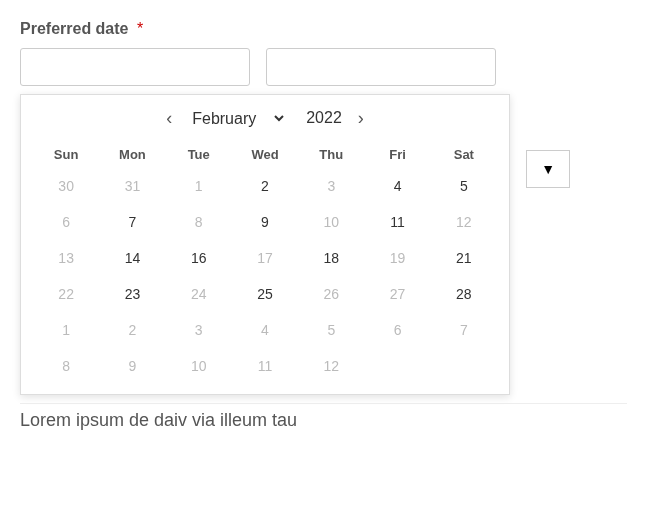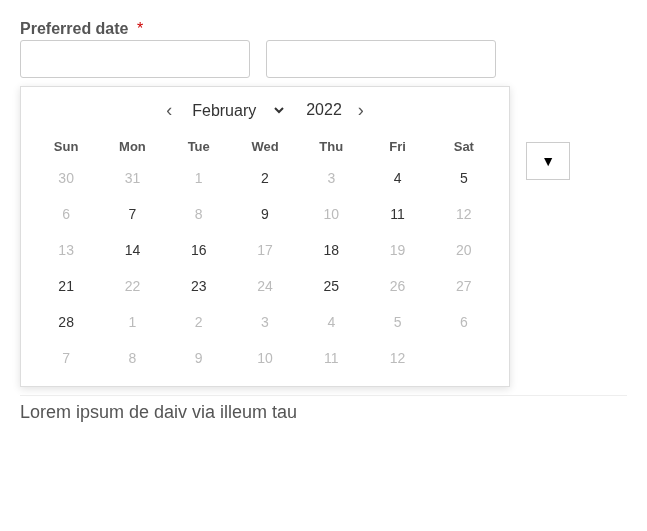--- a/index.html
+++ b/index.html
@@ -4,21 +4,21 @@
   <style>
     * { box-sizing: border-box; margin: 0; padding: 0; }
     body {
       font-family: Arial, sans-serif;
       background: #fff;
       padding: 20px;
       color: #333;
     }
 
     .label-row {
-      margin-bottom: 2px;
+      margin-bottom: 10px;
     }
 
     .field-label {
       font-size: 16px;
       font-weight: bold;
       color: #555;
     }
 
     .required-star {
       color: #c00;
@@ -208,21 +208,20 @@
           <div class="cal-day">9</div>
           <div class="cal-day other-month">10</div>
           <div class="cal-day">11</div>
           <div class="cal-day other-month">12</div>
           <div class="cal-day other-month">13</div>
           <div class="cal-day">14</div>
           <div class="cal-day">16</div>
           <div class="cal-day other-month">17</div>
           <div class="cal-day">18</div>
           <div class="cal-day other-month">19</div>
-          <div class="cal-day other-month">20</div>
           <div class="cal-day">21</div>
           <div class="cal-day other-month">22</div>
           <div class="cal-day">23</div>
           <div class="cal-day other-month">24</div>
           <div class="cal-day">25</div>
           <div class="cal-day other-month">26</div>
           <div class="cal-day other-month">27</div>
           <div class="cal-day">28</div>
           <div class="cal-day other-month">1</div>
           <div class="cal-day other-month">2</div>

